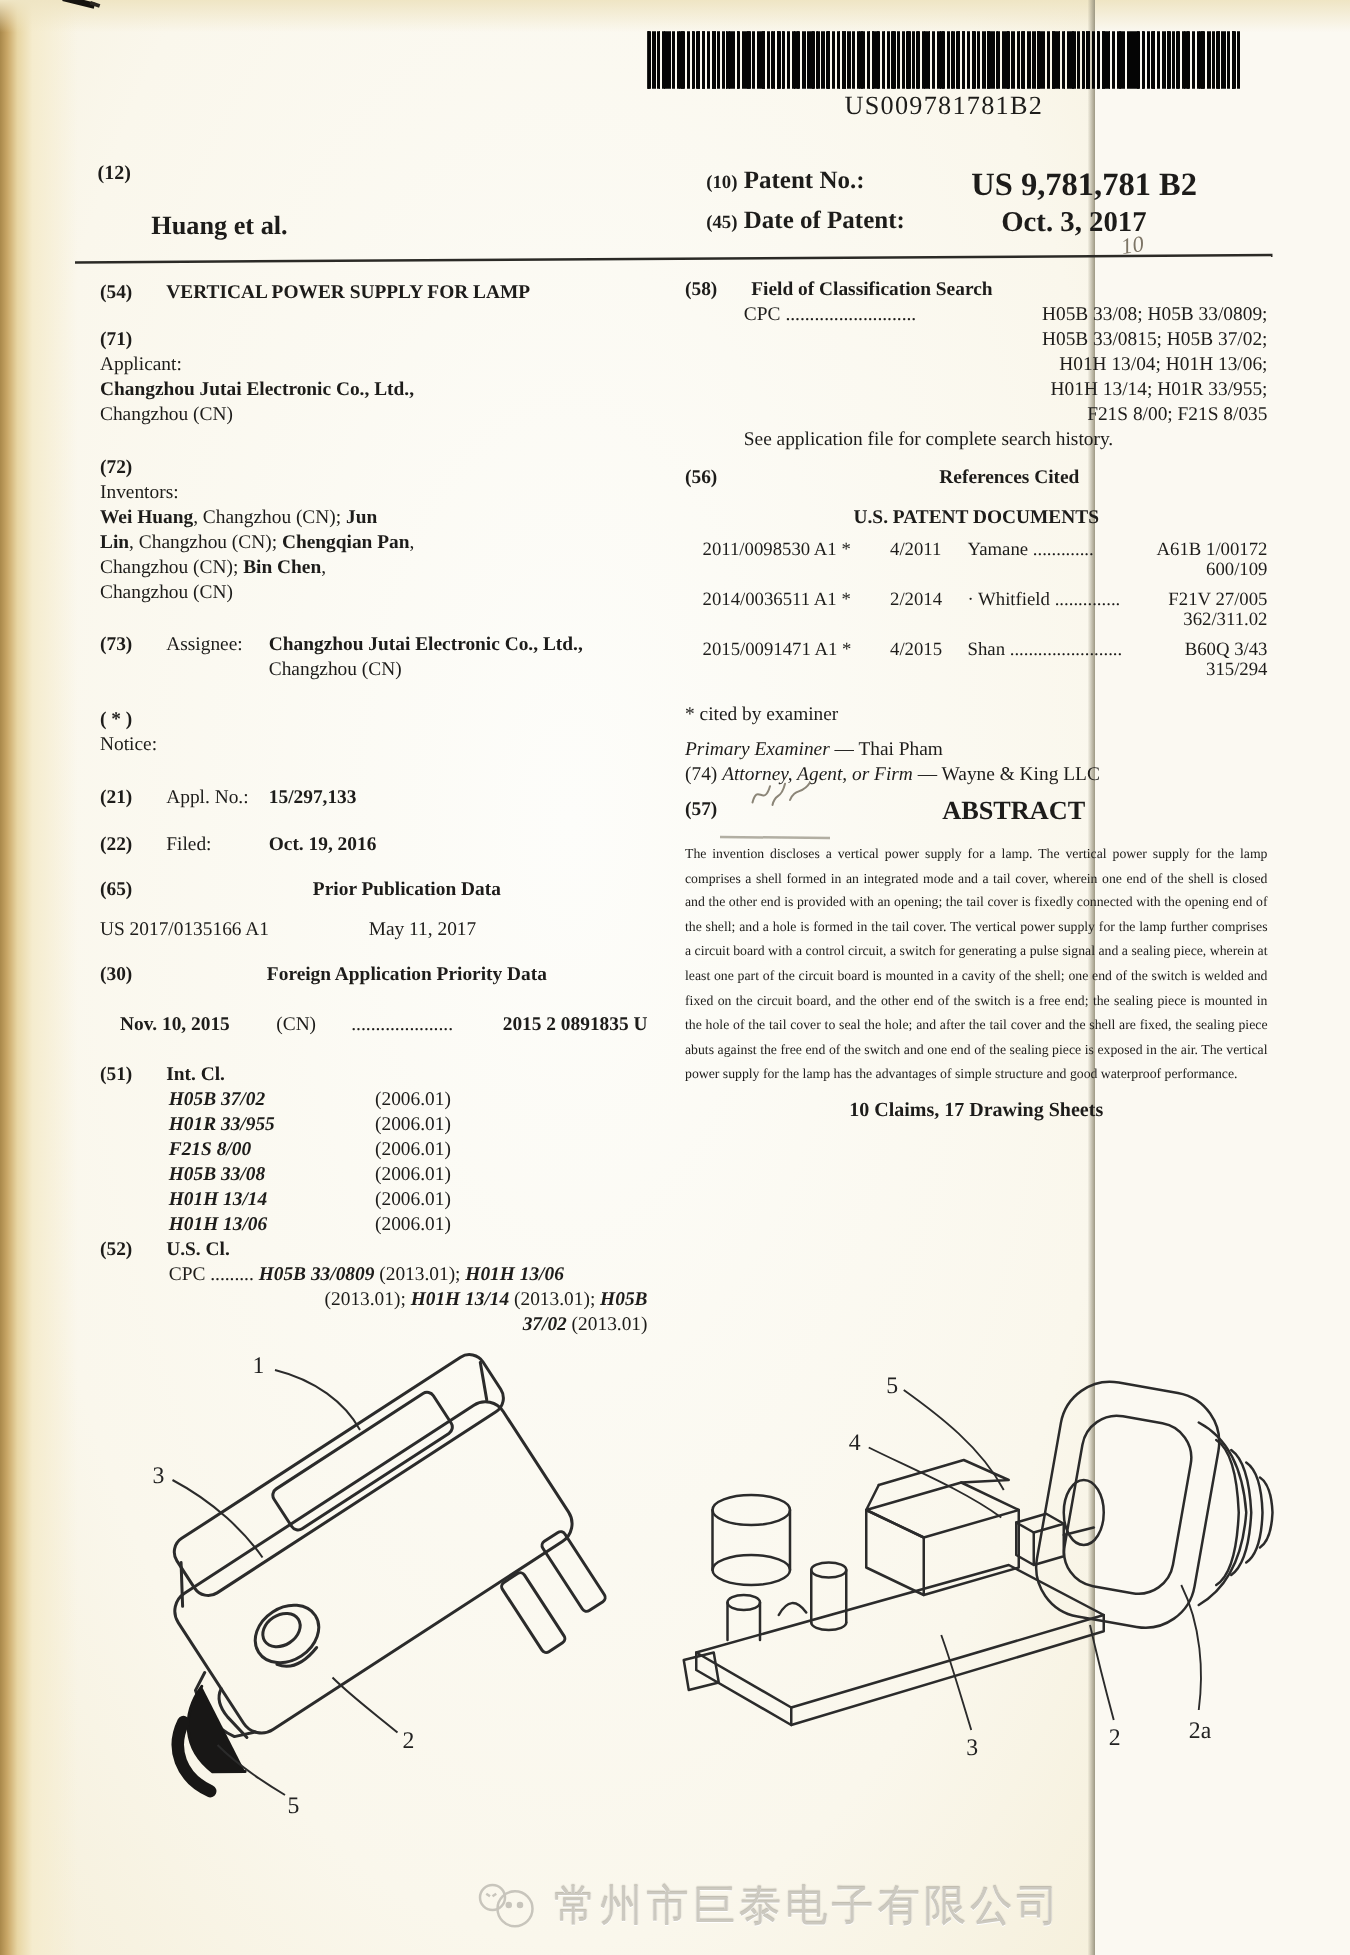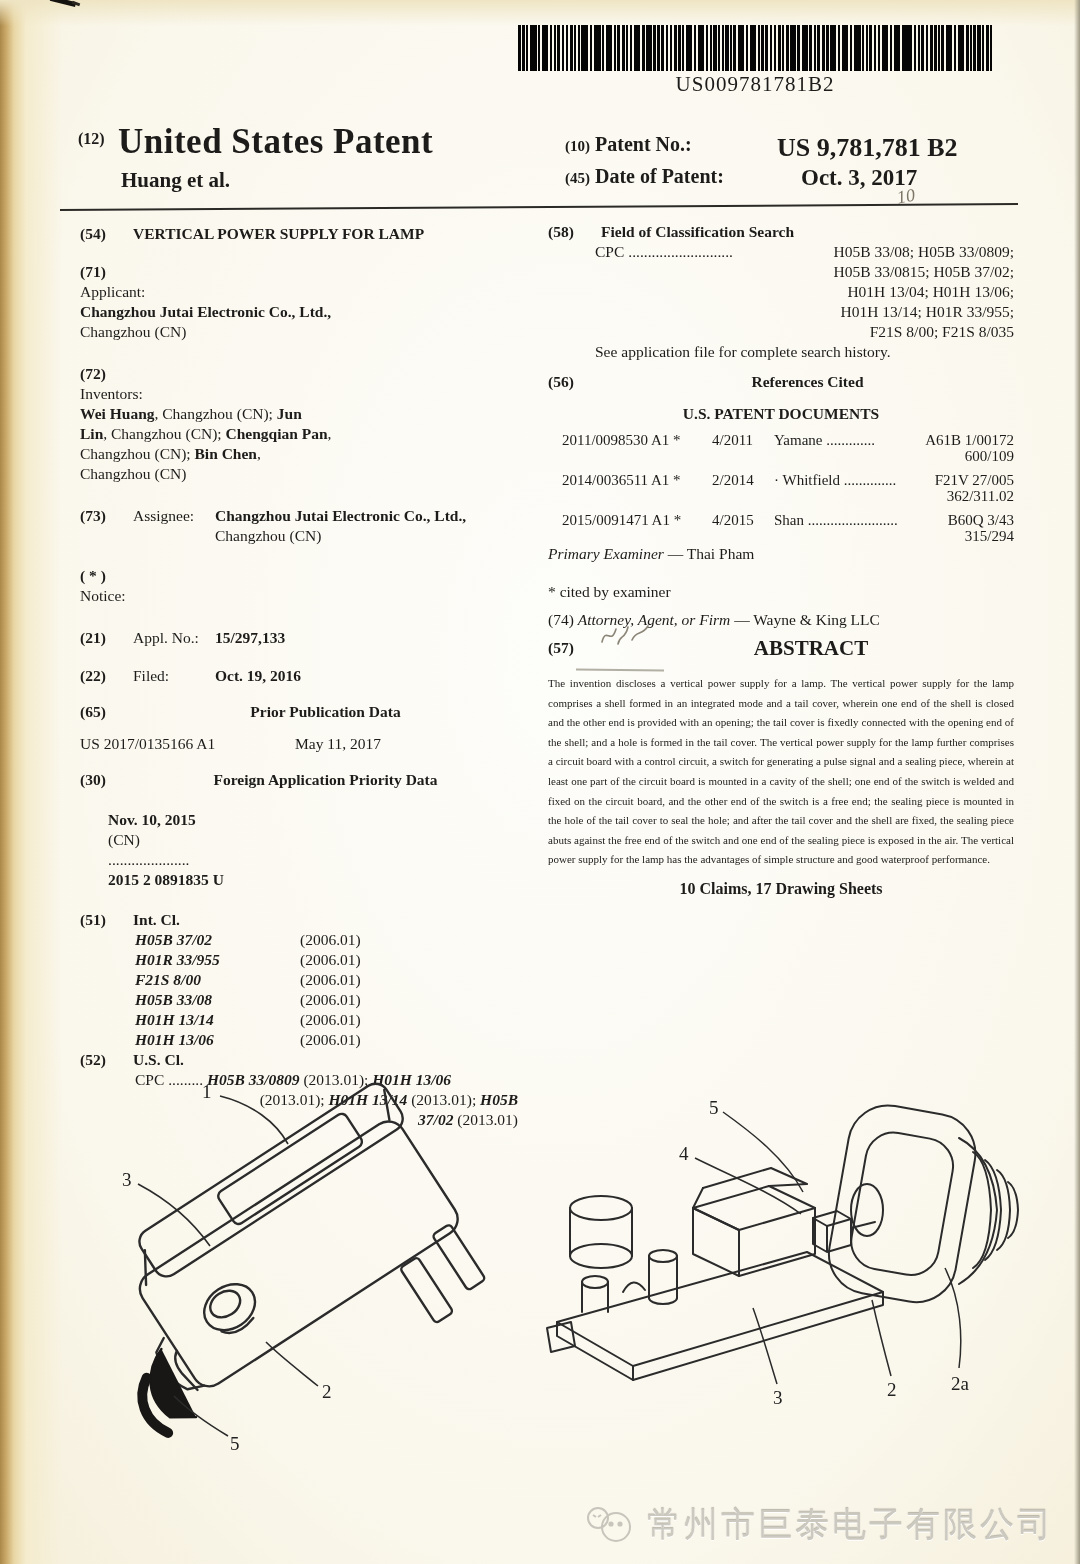--- a/index.html
+++ b/index.html
@@ -1,19 +1,19 @@
 <!DOCTYPE html>
 <html><head>
 <meta charset="utf-8">
 <style>
   html,body{margin:0;padding:0;}
   body{width:1080px;height:1564px;overflow:hidden;
        font-family:"Liberation Serif","DejaVu Serif",serif;color:#1d1c1a;
        background:#fbf9f2;}
-  .page{position:relative;width:1080px;height:1564px;
+  .page{position:relative;width:876px;height:1564px;
         background:radial-gradient(ellipse at 52% 42%, #fdfdfa 0%, #faf7ec 70%, #f5efda 100%);}
   
   .edge-left{position:absolute;left:0;top:0;width:62px;height:1564px;
       background:linear-gradient(90deg,#a9884a 0,#caa868 6px,#e8d6a4 14px,#f5ecce 26px,rgba(247,240,216,0) 62px);}
   .edge-top{position:absolute;left:0;top:0;width:1080px;height:26px;
       background:linear-gradient(180deg,#efe5c4 0,rgba(247,240,216,0) 26px);}
   .edge-right{position:absolute;right:0;top:0;width:6px;height:1564px;
       background:linear-gradient(270deg,#9d9883 0,rgba(250,247,236,0) 6px);}
   .smudge1{position:absolute;left:50px;top:-1px;width:26px;height:5px;background:#15130f;transform:rotate(14deg);}
   .smudge2{position:absolute;left:72px;top:2px;width:8px;height:3px;background:#2a2620;transform:rotate(20deg);}
@@ -54,21 +54,21 @@
   .center{text-align:center;}
   .right{text-align:right;}
   .just{text-align:justify;}
 
   .mb18{margin-bottom:18px;} .mb20{margin-bottom:20px;} .mb22{margin-bottom:22px;flex-direction:column;}
   .mb16{margin-bottom:16px;} .mb12{margin-bottom:12px;}
 
   .head-c{font-weight:bold;text-align:center;flex:1;}
   .pubrow{display:flex;}
   .pubrow .pd{width:215px;}
-  .prio{display:flex;margin-left:28px;flex-direction:column;}
+  .prio{display:flex;margin-left:16px;}
   .prio .d{width:125px;font-weight:bold;}
   .prio .c{width:60px;}
   .prio .dots{flex:1;overflow:hidden;white-space:nowrap;}
   .prio .n{font-weight:bold;white-space:nowrap;}
 
   .icl{display:flex;margin-left:55px;}
   .icl .code{width:165px;font-weight:bold;font-style:italic;}
   .uscl{margin-left:55px;}
 
   
@@ -107,21 +107,20 @@
   <div class="edge-left"></div>
   <div class="edge-top"></div>
   <div class="edge-right"></div>
   <div class="smudge1"></div>
   <div class="smudge2"></div>
 
   <div class="barcode"></div>
   <div class="barcode-text">US009781781B2</div>
 
   <div class="title12">(12)</div>
-  <div class="ustitle">United States Patent</div>
   <div class="authors">Huang et al.</div>
 
   <div class="hr-row" style="top:133px;">
     <span class="pn-label"><span class="h-tag">(10)</span>
       <span class="b">Patent No.:</span></span>
     <span class="pn-val">US 9,781,781 B2</span>
   </div>
   <div class="hr-row" style="top:165px;">
     <span class="pn-label"><span class="h-tag">(45)</span>
       <span class="b">Date of Patent:</span></span>
@@ -271,22 +270,22 @@
     <div class="ref">
       <div class="l1">
           <span class="no">2015/0091471  A1 *</span>
           <span class="dt">4/2015</span>
           <span class="nm">Shan ........................</span>
           <span class="cl">B60Q 3/43</span>
         </div>
       <div class="l2">315/294</div>
     </div>
 
+    <div style="margin-top:18px;margin-bottom:8px;">* cited by examiner</div>
     <div><span class="it">Primary Examiner</span><span> — Thai Pham</span></div>
-    <div style="margin-top:18px;margin-bottom:8px;">* cited by examiner</div>
     <div><span>(74) </span><span class="it">Attorney, Agent, or Firm</span><span> — Wayne &amp; King LLC</span></div>
 
     <div class="abs-head">
       <span class="tag57">(57)</span>
       <span class="abst">ABSTRACT</span>
     </div>
     <div class="abstract just">The invention discloses a vertical power supply for a lamp. The vertical power supply for the lamp comprises a shell formed in an integrated mode and a tail cover, wherein one end of the shell is closed and the other end is provided with an opening; the tail cover is fixedly connected with the opening end of the shell; and a hole is formed in the tail cover. The vertical power supply for the lamp further comprises a circuit board with a control circuit, a switch for generating a pulse signal and a sealing piece, wherein at least one part of the circuit board is mounted in a cavity of the shell; one end of the switch is welded and fixed on the circuit board, and the other end of the switch is a free end; the sealing piece is mounted in the hole of the tail cover to seal the hole; and after the tail cover and the shell are fixed, the sealing piece abuts against the free end of the switch and one end of the sealing piece is exposed in the air. The vertical power supply for the lamp has the advantages of simple structure and good waterproof performance.</div>
     <div class="claims">10 Claims, 17 Drawing Sheets</div>
   </div>
 

